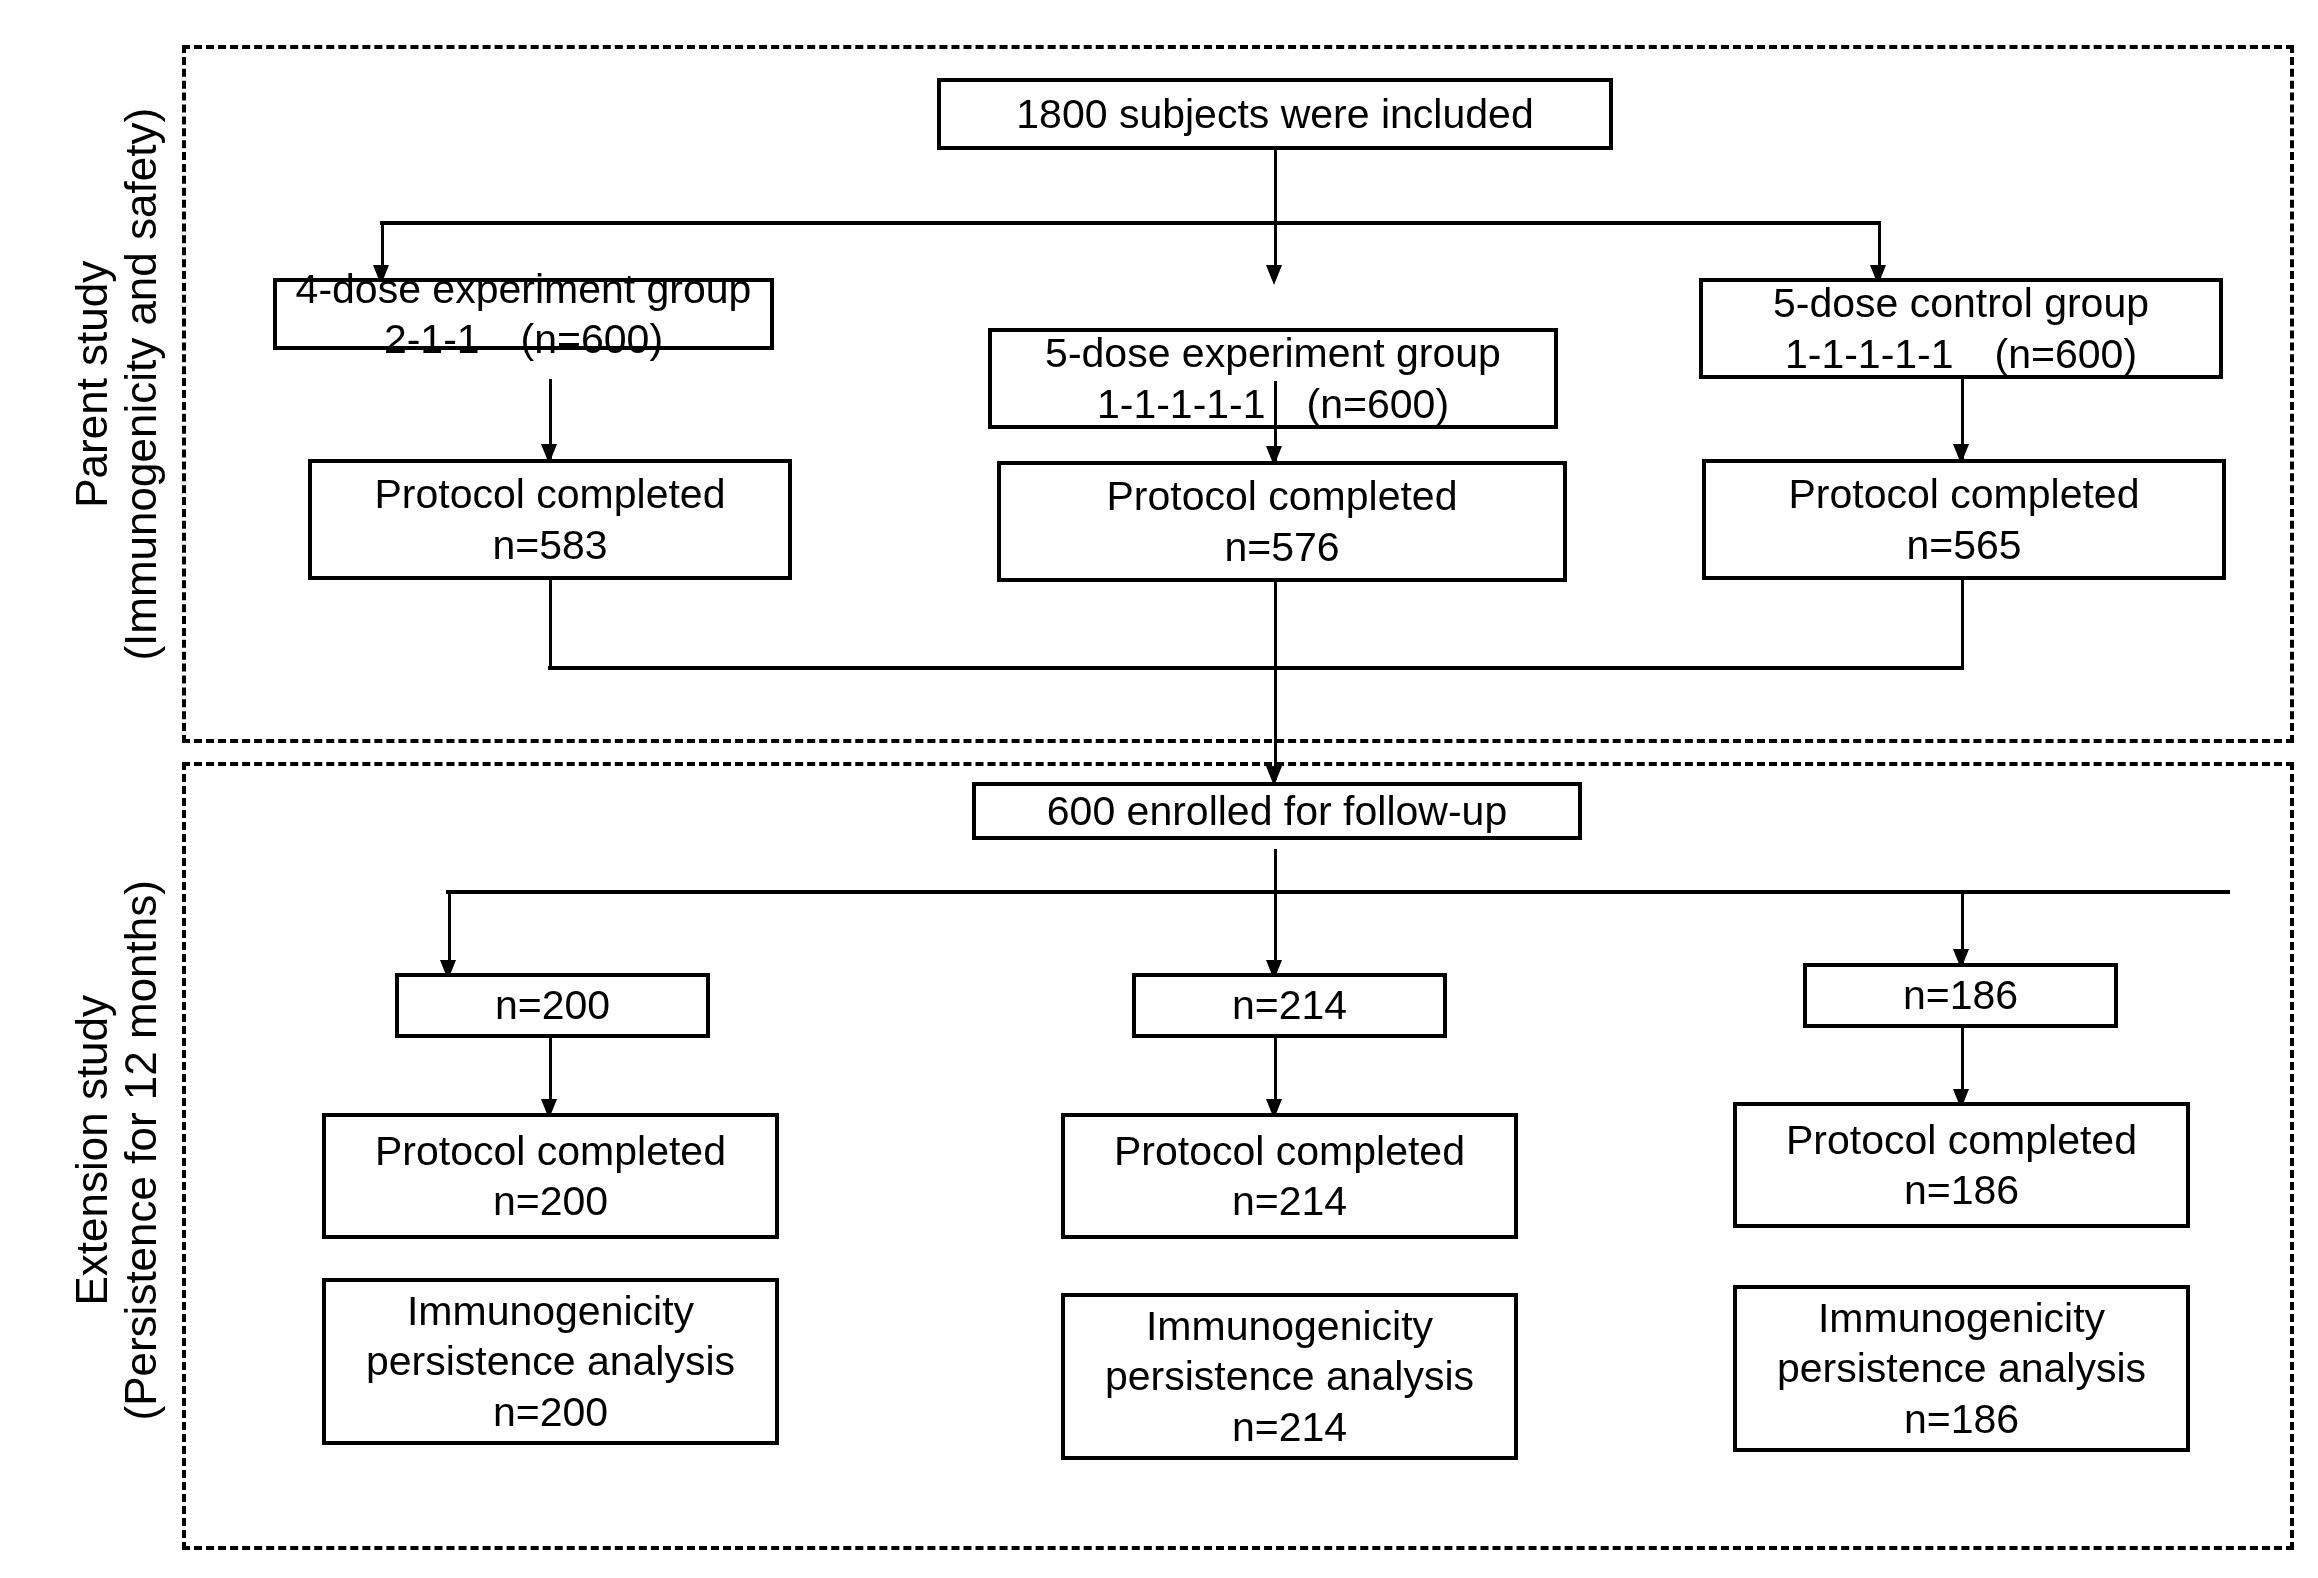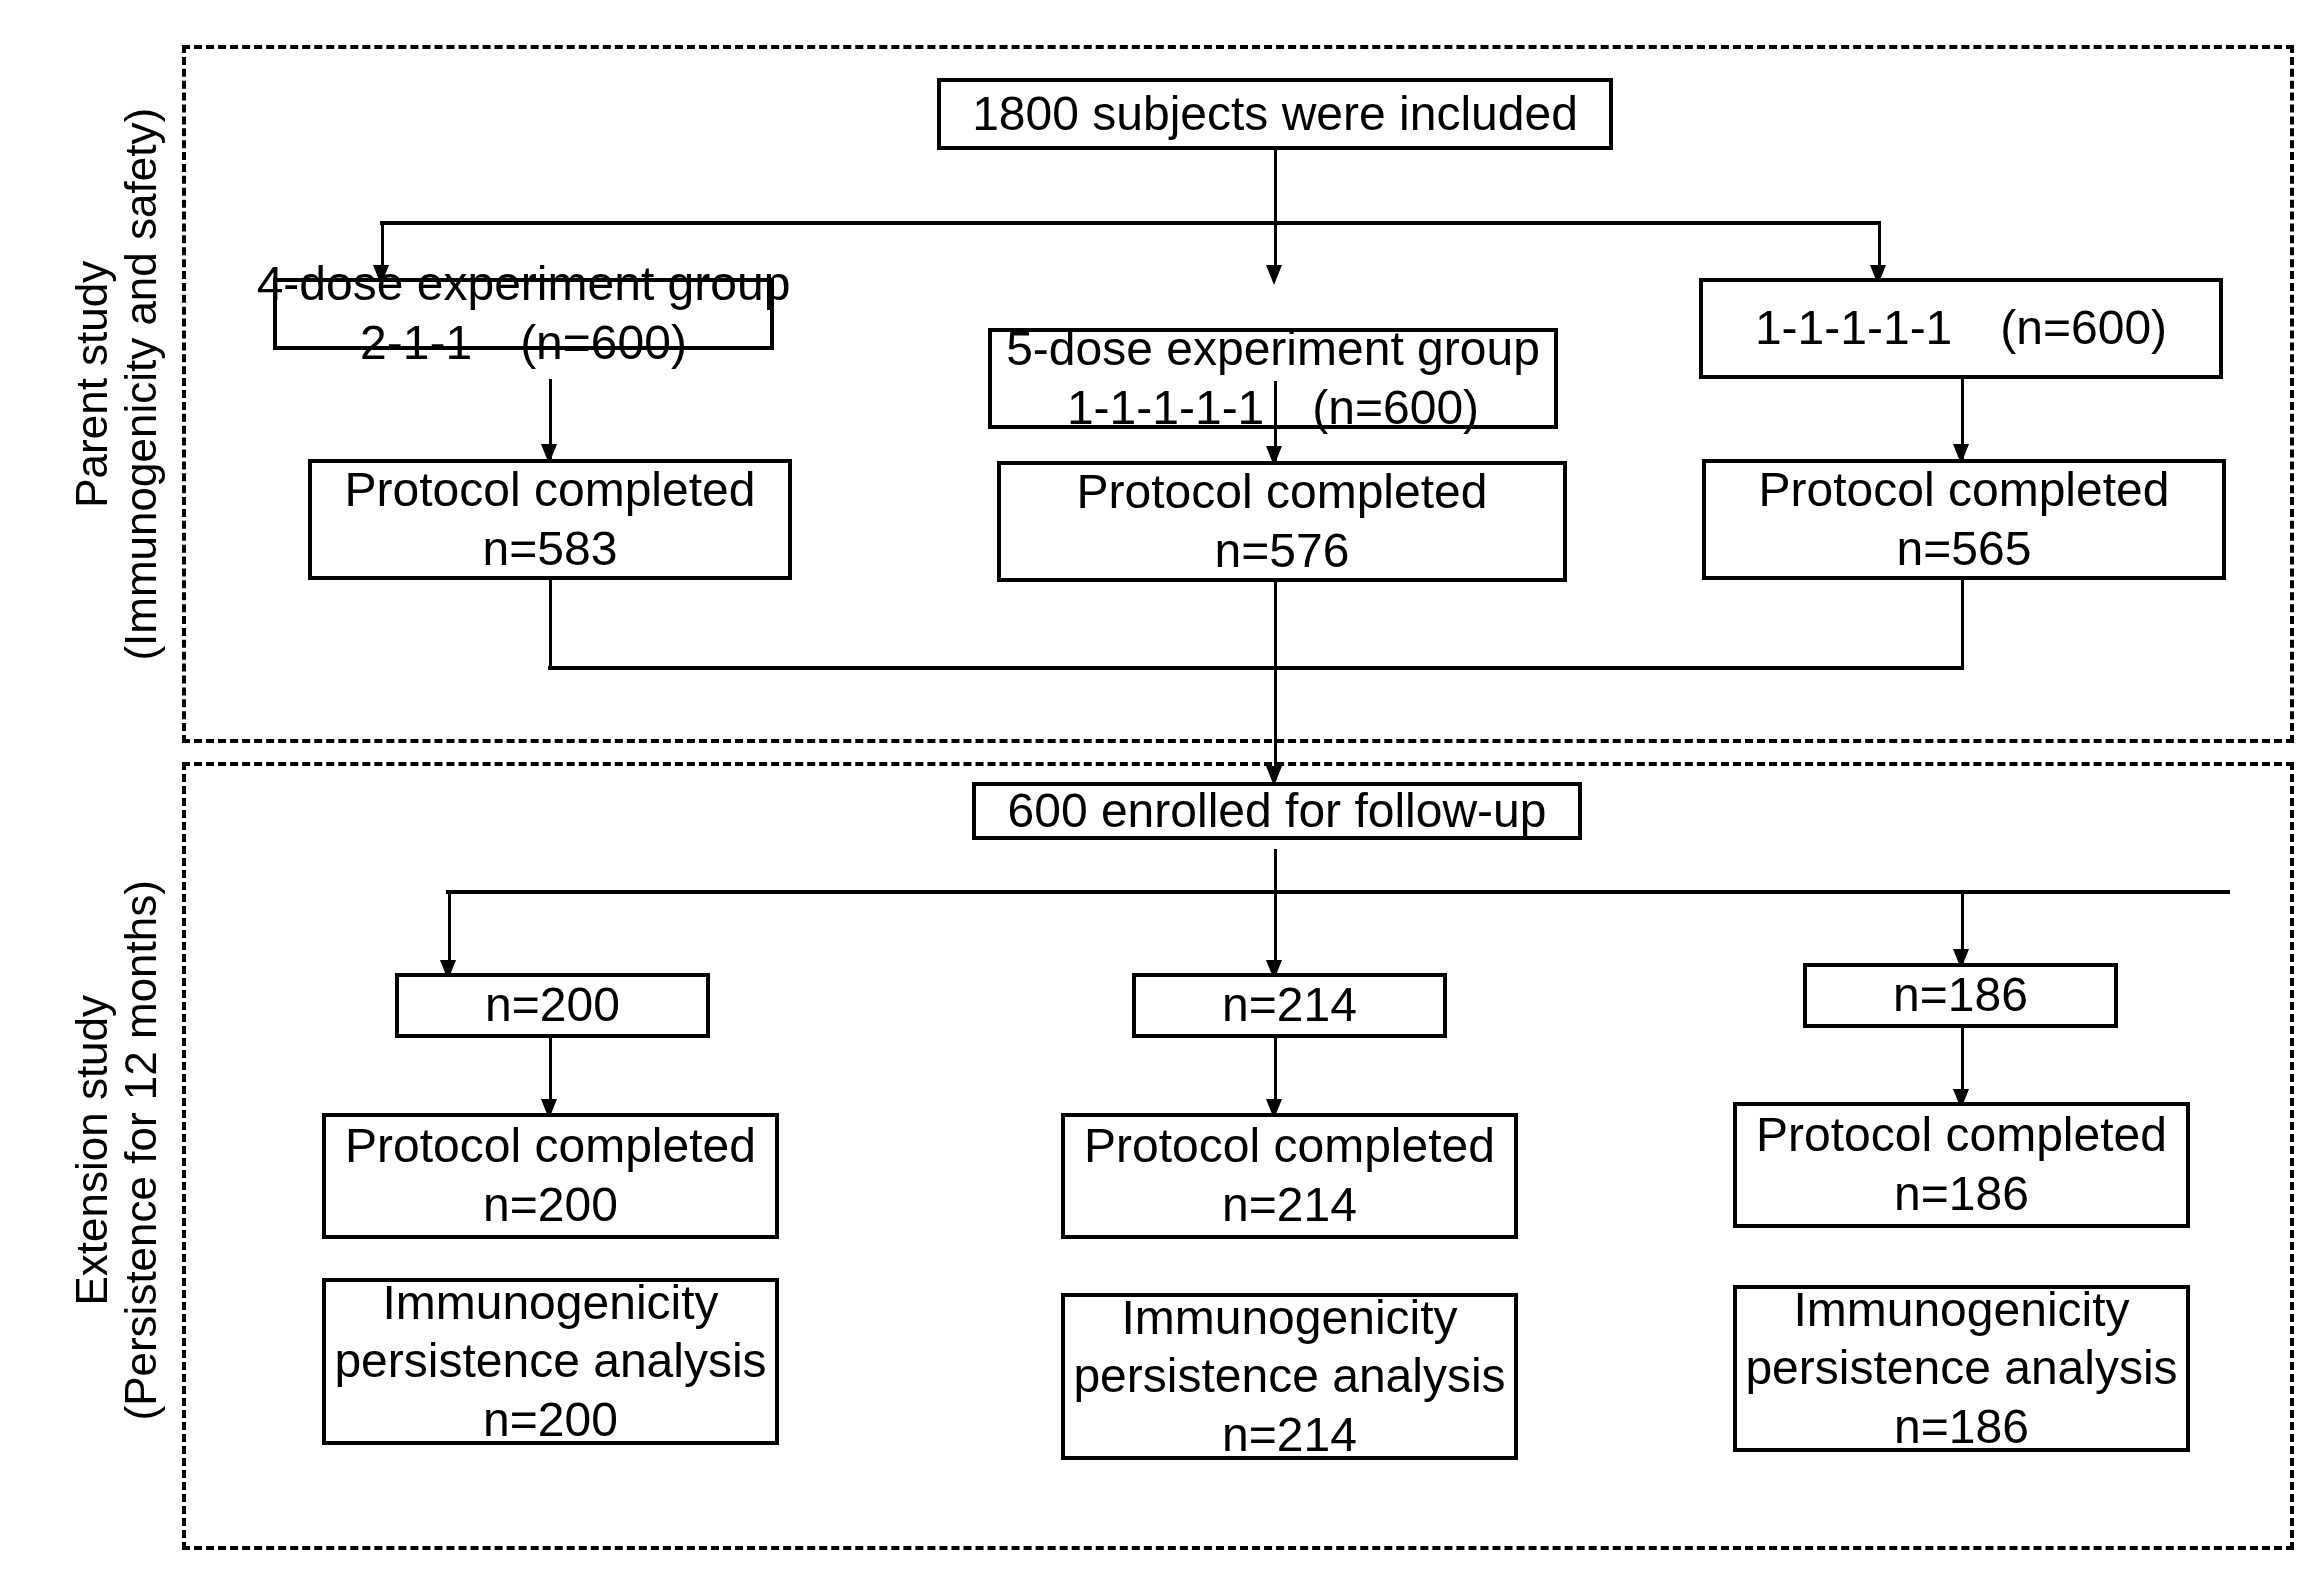--- a/index.html
+++ b/index.html
@@ -46,21 +46,21 @@
   .node {
     position: absolute;
     border: 4px solid #000000;
     background: #ffffff;
     box-sizing: border-box;
     display: flex;
     flex-direction: column;
     align-items: center;
     justify-content: center;
     text-align: center;
-    font-size: 48px;
+    font-size: 41px;
     line-height: 1.22;
     color: #000;
     padding: 0 6.6px;
   }
   .node .line { display: block; white-space: nowrap; }
 
   
   .vline {
     position: absolute;
     width: 0;
@@ -118,20 +118,21 @@
     <span class="line">4-dose experiment group</span>
     <span class="line">2-1-1　(n=600)</span>
   </div>
 
   <div class="node" style="left:988px; top:280px; width:570px; height:101px;margin-top:48px;">
     <span class="line">5-dose experiment group</span>
     <span class="line">1-1-1-1-1　(n=600)</span>
   </div>
 
   <div class="node" style="left:1699px; top:278px; width:524px; height:101px;">
+    <span class="line">5-dose control group</span>
     <span class="line">1-1-1-1-1　(n=600)</span>
   </div>
 
   <div class="vline" style="left:549px; top:379px; height:80px;"></div>
   <div class="arrowhead" style="left:541px; top:444px;"></div>
 
   <div class="vline" style="left:1274px; top:381px; height:80px;"></div>
   <div class="arrowhead" style="left:1266px; top:446px;"></div>
 
   <div class="vline" style="left:1961px; top:379px; height:80px;"></div>

